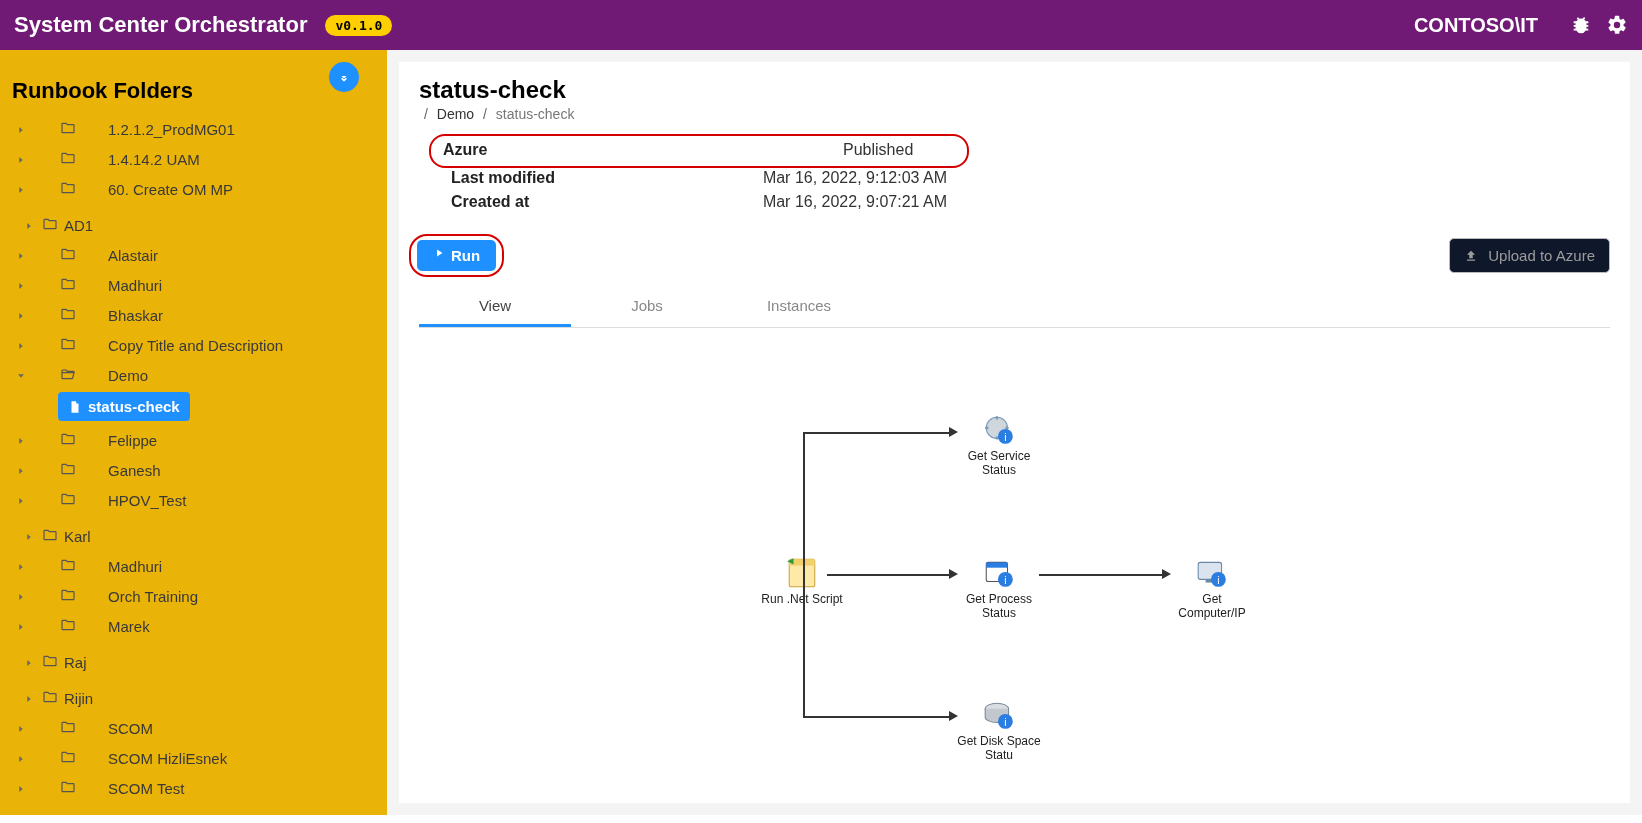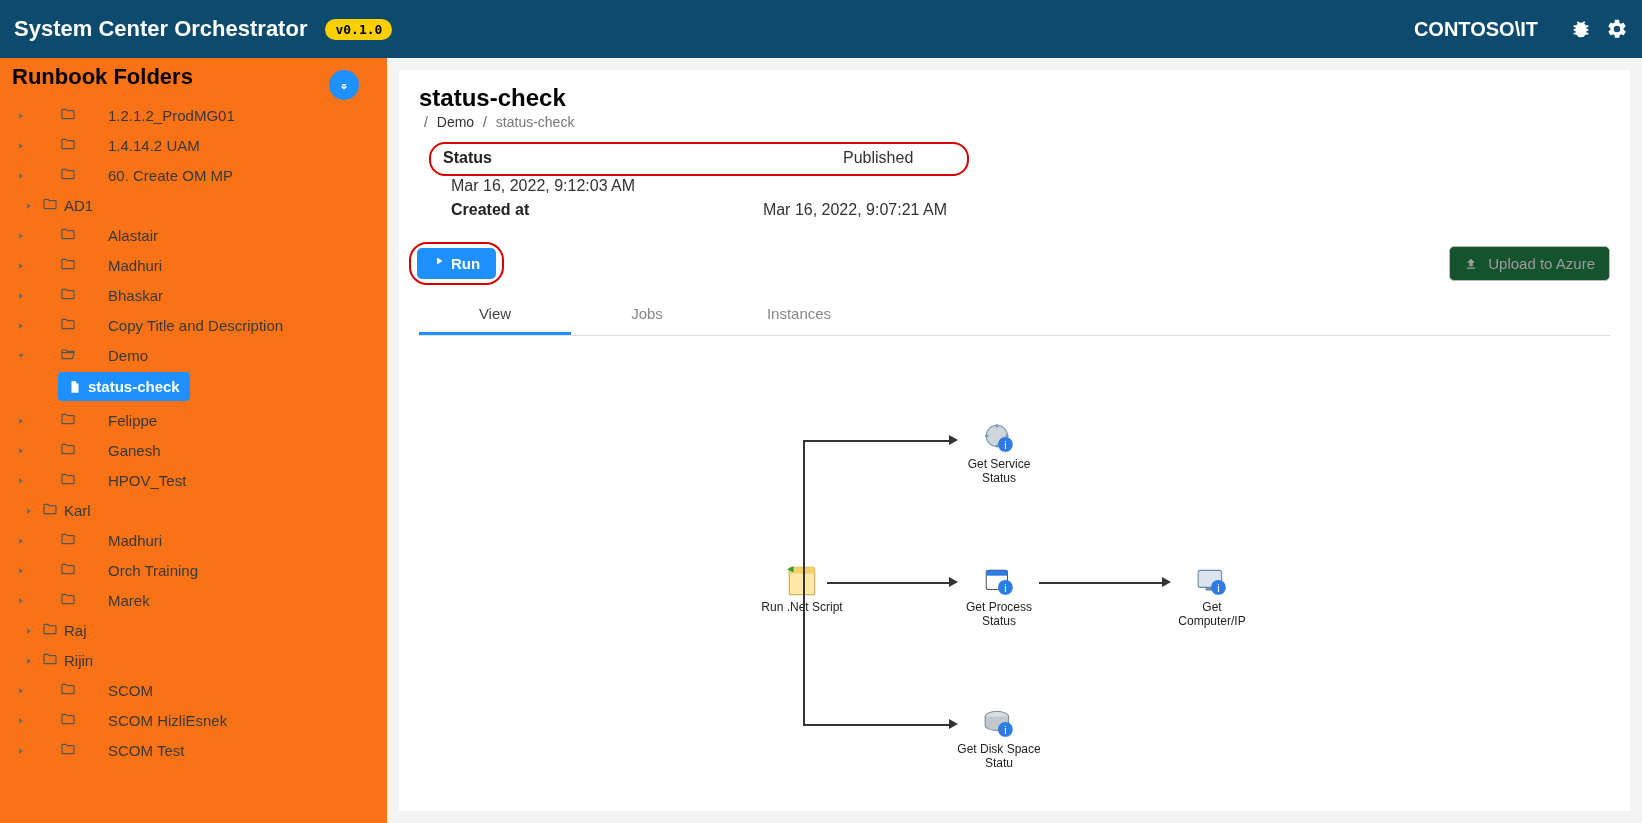--- a/index.html
+++ b/index.html
@@ -1,21 +1,21 @@
 <!DOCTYPE html>
 <html><head>
   <meta charset="utf-8">
   <style>
     * { box-sizing: border-box; margin: 0; padding: 0; font-family: "Segoe UI", Arial, sans-serif; }
     html, body { height: 100%; width: 100%; overflow: hidden; }
 
     
     .top-bar {
-      height: 58px;
-      background: #0c4a6e;
+      height: 50px;
+      background: #701a75;
       color: #fff;
       display: flex;
       align-items: center;
       padding: 0 14px;
     }
     .product-name { font-size: 22px; font-weight: 700; }
     .version-badge {
       background: #ffcf00;
       color: #000;
       font-family: "Consolas", monospace;
@@ -28,24 +28,24 @@
     .top-spacer { flex: 1; }
     .tenant { font-size: 20px; font-weight: 700; margin-right: 18px; }
     .top-icon { width: 22px; height: 22px; margin-left: 14px; cursor: pointer; color: #fff; }
 
     
     .main { display: flex; height: calc(100% - 58px); }
 
     .sidebar {
       width: 387px;
       min-width: 387px;
-      background: #f97316;
+      background: #eab308;
       position: relative;
       overflow: hidden;
-      padding: 6px 0 0 12px;
+      padding: 28px 0 0 12px;
     }
     .sidebar-title { font-size: 22px; font-weight: 700; margin-bottom: 10px; }
     .collapse-btn {
       position: absolute; top: 12px; right: 28px;
       width: 30px; height: 30px; border-radius: 50%;
       background: #1e90ff; color: #fff; display: flex;
       align-items: center; justify-content: center;
       font-weight: 700; cursor: pointer;
     }
     .tree-wrapper {
@@ -59,21 +59,21 @@
 
     .tree-item {
       display: flex; align-items: center;
       height: 30px; color: #393939;
       font-size: 15px; cursor: pointer;
     }
     .tree-chevron { width: 18px; text-align: center; color: #666; }
     .tree-chevron.down svg { transform: rotate(90deg); }
     .tree-folder-icon { width: 18px; margin: 0 4px; color: #555; }
     .tree-indent1 { padding-left: 0px; gap: 26px; }
-    .tree-indent2 { padding-left: 8px; }
+    .tree-indent2 { padding-left: 8px; margin-top: 6px; }
     .tree-selected-file {
       margin-left: 46px;
       background: #1e90ff;
       color: #fff;
       display: inline-flex;
       align-items: center;
       padding: 6px 10px;
       border-radius: 4px;
       font-weight: 700;
       font-size: 15px;
@@ -116,21 +116,21 @@
       padding: 4px 6px;
     }
     .run-btn {
       background: #1e90ff; color: #fff; border: none;
       padding: 7px 16px; border-radius: 5px;
       font-size: 15px; font-weight: 600; cursor: pointer;
       display: inline-flex; align-items: flex-start; gap: 6px;
     }
     .action-spacer { flex: 1; }
     .upload-btn {
-      border: 1px solid #bbb; background: #14532d; color: #9c9c9c;
+      border: 1px solid #bbb; background: #0f172a; color: #9c9c9c;
       padding: 8px 14px; border-radius: 5px; font-size: 15px;
       display: inline-flex; align-items: center; gap: 10px;
       cursor: not-allowed;
     }
 
     .tabs { display: flex; border-bottom: 1px solid #ddd; margin-top: 10px; }
     .tab {
       width: 152px; text-align: center;
       padding: 10px 0; font-size: 15px; color: #888;
       cursor: pointer;
@@ -405,25 +405,26 @@
       <div class="breadcrumb">
         <span class="sep">/</span>
         <span class="link">Demo</span>
         <span class="sep">/</span>
         <span class="current">status-check</span>
       </div>
 
       <div class="meta-table">
         <div class="status-ring">
           <div class="meta-row">
-            <span class="k">Status</span>
+            <span class="k">Azure</span>
             <span class="v">Published</span>
           </div>
         </div>
         <div class="meta-row" style="padding:0 12px;">
+          <span class="k">Last modified</span>
           <span class="v">Mar 16, 2022, 9:12:03 AM</span>
         </div>
         <div class="meta-row" style="padding:0 12px;">
           <span class="k">Created at</span>
           <span class="v">Mar 16, 2022, 9:07:21 AM</span>
         </div>
       </div>
 
       <div class="action-row">
         <span class="run-ring">

